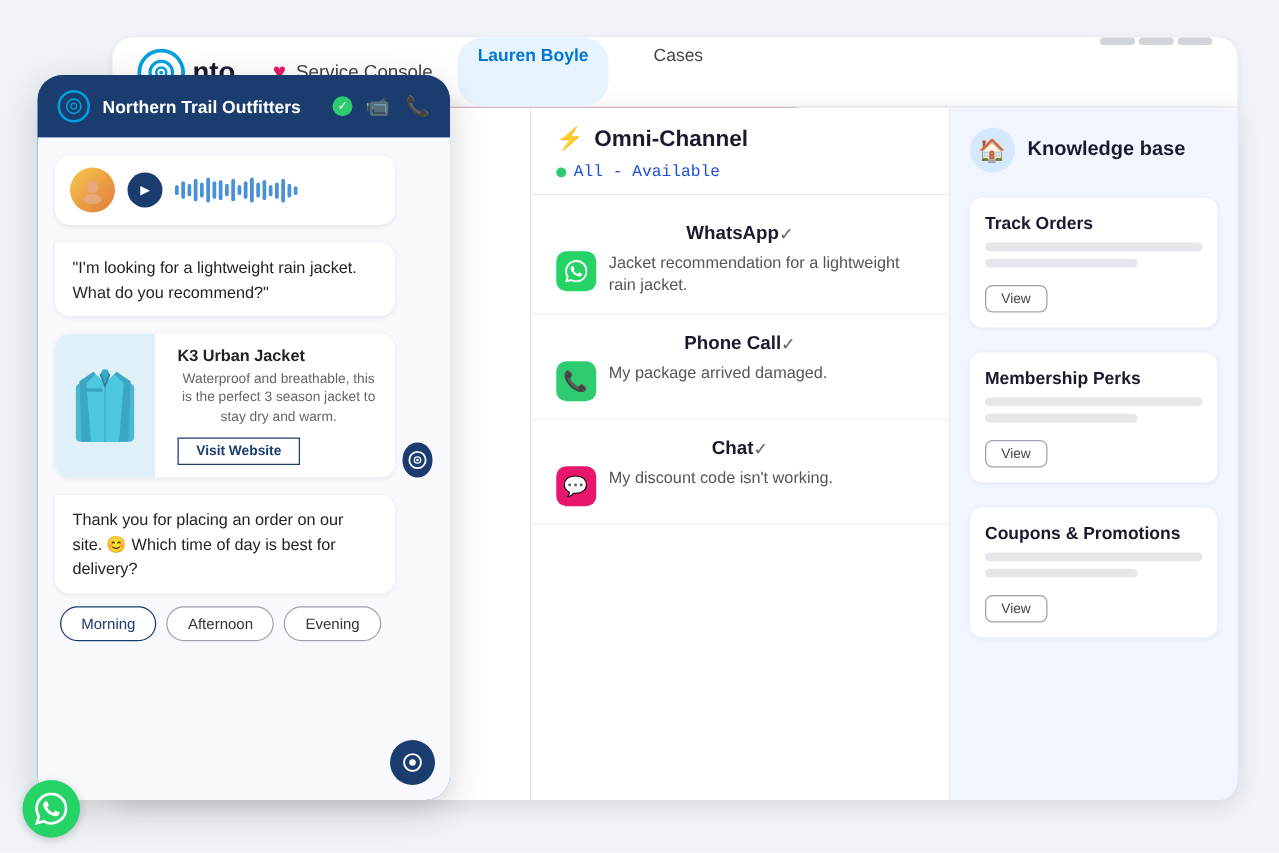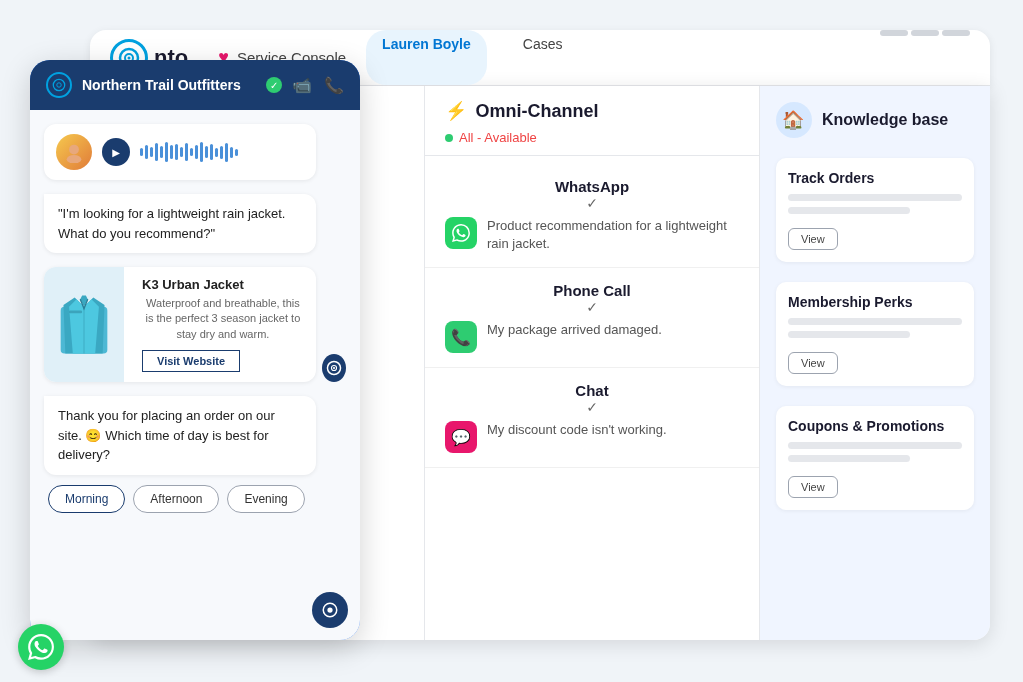--- a/index.html
+++ b/index.html
@@ -401,21 +401,22 @@
 
     .green-dot {
       width: 8px;
       height: 8px;
       background: #2ecc71;
       border-radius: 50%;
     }
 
     .status-text {
       font-size: 13px;
-      color: #ef4444;
+      color: #1d4ed8;
+      font-family: Liberation Mono, monospace;
     }
 
     .tabs-row {
       display: flex;
       gap: 4px;
     }
 
     .omni-tab-active {
       padding: 8px 16px;
       font-size: 14px;
@@ -443,22 +444,21 @@
       border-bottom: 1px solid #f0f0f0;
       display: flex;
       flex-direction: column;
       gap: 6px;
       cursor: pointer;
     }
 
     .omni-item-header {
       display: flex;
       align-items: center;
-      justify-content: flex-end;
-      flex-direction: column;
+      justify-content: center;
     }
 
     .omni-channel-name {
       font-size: 15px;
       font-weight: 700;
       color: #1a1a2e;
     }
 
     .chevron-icon {
       color: #666;
@@ -691,21 +691,21 @@
           <div class="omni-item-header">
             <span class="omni-channel-name">WhatsApp</span>
             <span class="chevron-icon">✓</span>
           </div>
           <div class="omni-item-content">
             <div class="channel-icon-whatsapp">
               <svg width="18" height="18" viewBox="0 0 24 24" fill="white">
                 <path d="M17.472 14.382c-.297-.149-1.758-.867-2.03-.967-.273-.099-.471-.148-.67.15-.197.297-.767.966-.94 1.164-.173.199-.347.223-.644.075-.297-.15-1.255-.463-2.39-1.475-.883-.788-1.48-1.761-1.653-2.059-.173-.297-.018-.458.13-.606.134-.133.298-.347.446-.52.149-.174.198-.298.298-.497.099-.198.05-.371-.025-.52-.075-.149-.669-1.612-.916-2.207-.242-.579-.487-.5-.669-.51-.173-.008-.371-.01-.57-.01-.198 0-.52.074-.792.372-.272.297-1.04 1.016-1.04 2.479 0 1.462 1.065 2.875 1.213 3.074.149.198 2.096 3.2 5.077 4.487.709.306 1.262.489 1.694.625.712.227 1.36.195 1.871.118.571-.085 1.758-.719 2.006-1.413.248-.694.248-1.289.173-1.413-.074-.124-.272-.198-.57-.347m-5.421 7.403h-.004a9.87 9.87 0 01-5.031-1.378l-.361-.214-3.741.982.998-3.648-.235-.374a9.86 9.86 0 01-1.51-5.26c.001-5.45 4.436-9.884 9.888-9.884 2.64 0 5.122 1.03 6.988 2.898a9.825 9.825 0 012.893 6.994c-.003 5.45-4.437 9.884-9.885 9.884m8.413-18.297A11.815 11.815 0 0012.05 0C5.495 0 .16 5.335.157 11.892c0 2.096.547 4.142 1.588 5.945L.057 24l6.305-1.654a11.882 11.882 0 005.683 1.448h.005c6.554 0 11.89-5.335 11.893-11.893a11.821 11.821 0 00-3.48-8.413z"></path>
               </svg>
             </div>
-            <span class="omni-msg-text">Product recommendation for a lightweight rain jacket.</span>
+            <span class="omni-msg-text">Jacket recommendation for a lightweight rain jacket.</span>
           </div>
         </div>
 
         <div class="omni-item">
           <div class="omni-item-header">
             <span class="omni-channel-name">Phone Call</span>
             <span class="chevron-icon">✓</span>
           </div>
           <div class="omni-item-content">
             <div class="channel-icon-phone">📞</div>

